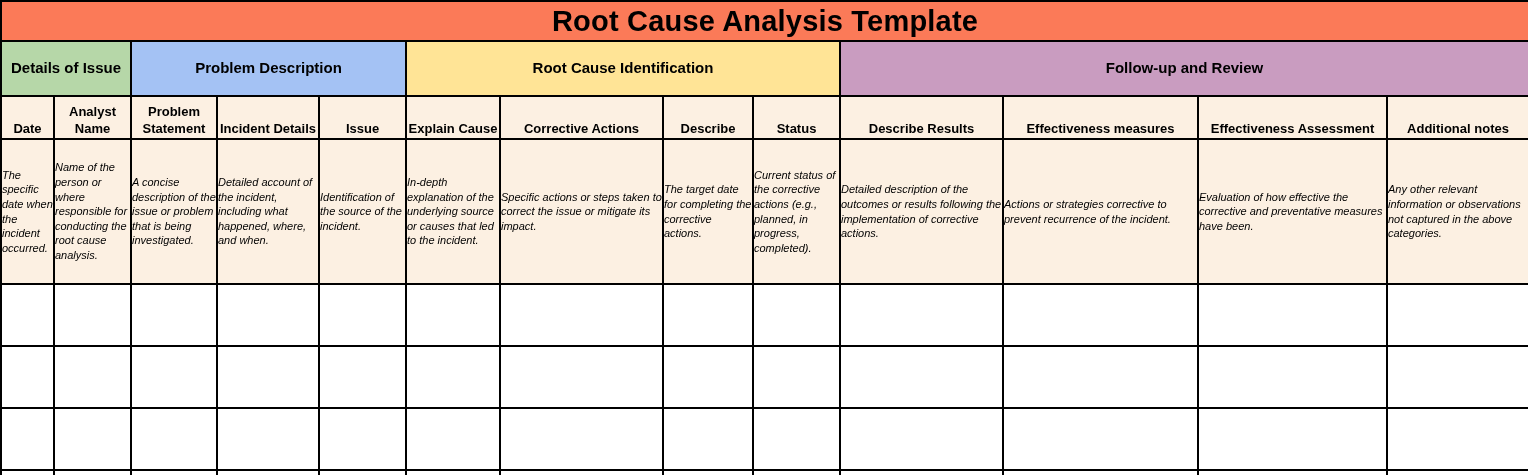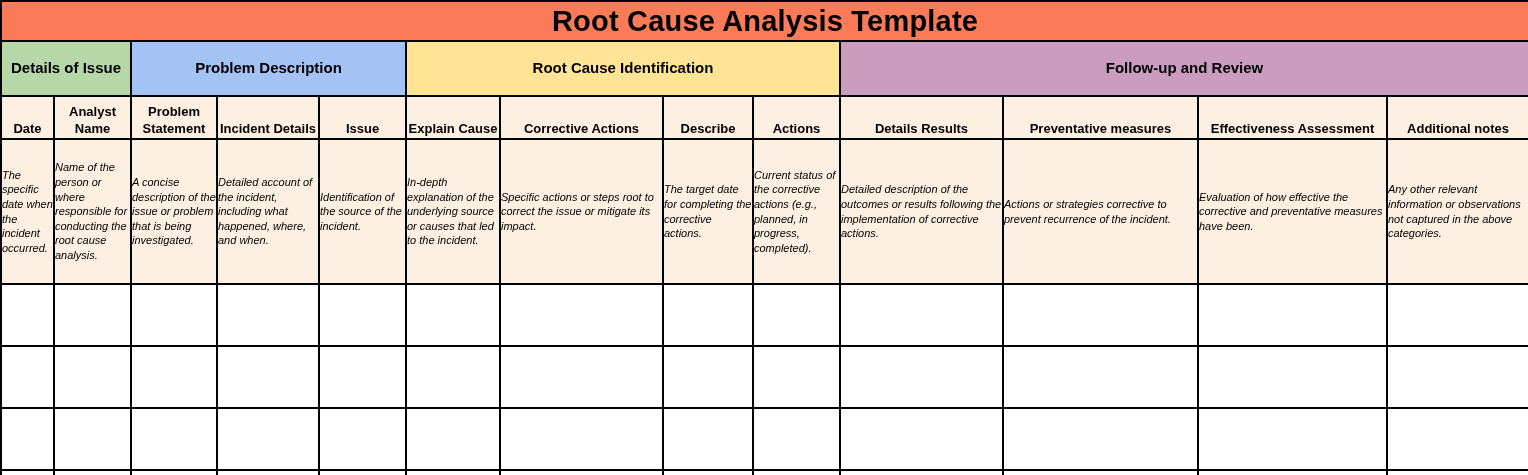--- a/index.html
+++ b/index.html
@@ -72,34 +72,34 @@
         </tr>
         <tr class="row-headers">
           <th class="colhead">Date</th>
           <th class="colhead">Analyst Name</th>
           <th class="colhead">Problem Statement</th>
           <th class="colhead">Incident Details</th>
           <th class="colhead">Issue</th>
           <th class="colhead">Explain Cause</th>
           <th class="colhead">Corrective Actions</th>
           <th class="colhead">Describe</th>
-          <th class="colhead">Actions</th>
-          <th class="colhead">Details Results</th>
-          <th class="colhead">Preventative measures</th>
+          <th class="colhead">Status</th>
+          <th class="colhead">Describe Results</th>
+          <th class="colhead">Effectiveness measures</th>
           <th class="colhead">Effectiveness Assessment</th>
           <th class="colhead">Additional notes</th>
         </tr>
         <tr class="row-desc">
           <td class="desc">The specific date when the incident occurred.</td>
           <td class="desc">Name of the person or where responsible for conducting the root cause analysis.</td>
           <td class="desc">A concise description of the issue or problem that is being investigated.</td>
           <td class="desc">Detailed account of the incident, including what happened, where, and when.</td>
           <td class="desc">Identification of the source of the incident.</td>
           <td class="desc">In-depth explanation of the underlying source or causes that led to the incident.</td>
-          <td class="desc">Specific actions or steps root to correct the issue or mitigate its impact.</td>
+          <td class="desc">Specific actions or steps taken to correct the issue or mitigate its impact.</td>
           <td class="desc">The target date for completing the corrective actions.</td>
           <td class="desc">Current status of the corrective actions (e.g., planned, in progress, completed).</td>
           <td class="desc">Detailed description of the outcomes or results following the implementation of corrective actions.</td>
           <td class="desc">Actions or strategies corrective to prevent recurrence of the incident.</td>
           <td class="desc">Evaluation of how effective the corrective and preventative measures have been.</td>
           <td class="desc">Any other relevant information or observations not captured in the above categories.</td>
         </tr>
         <tr class="row-empty">
           <td class="empty"></td>
           <td class="empty"></td>

